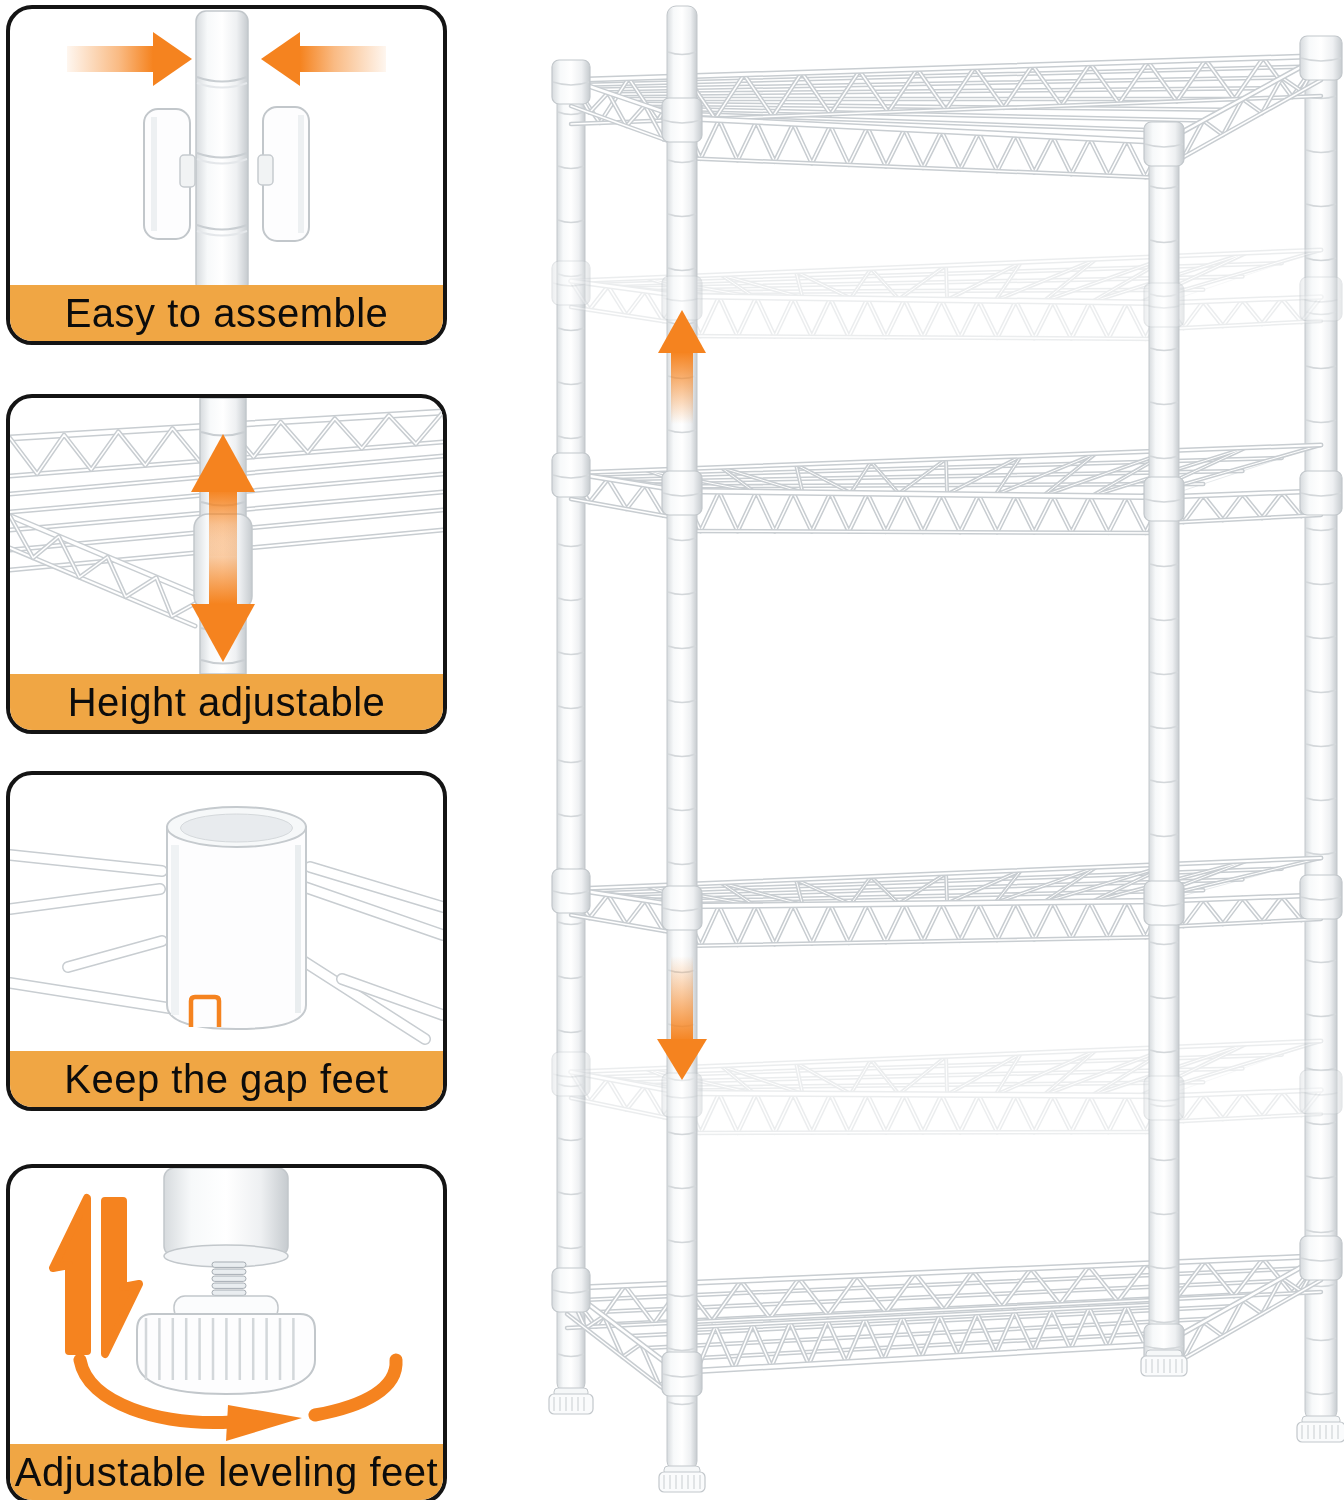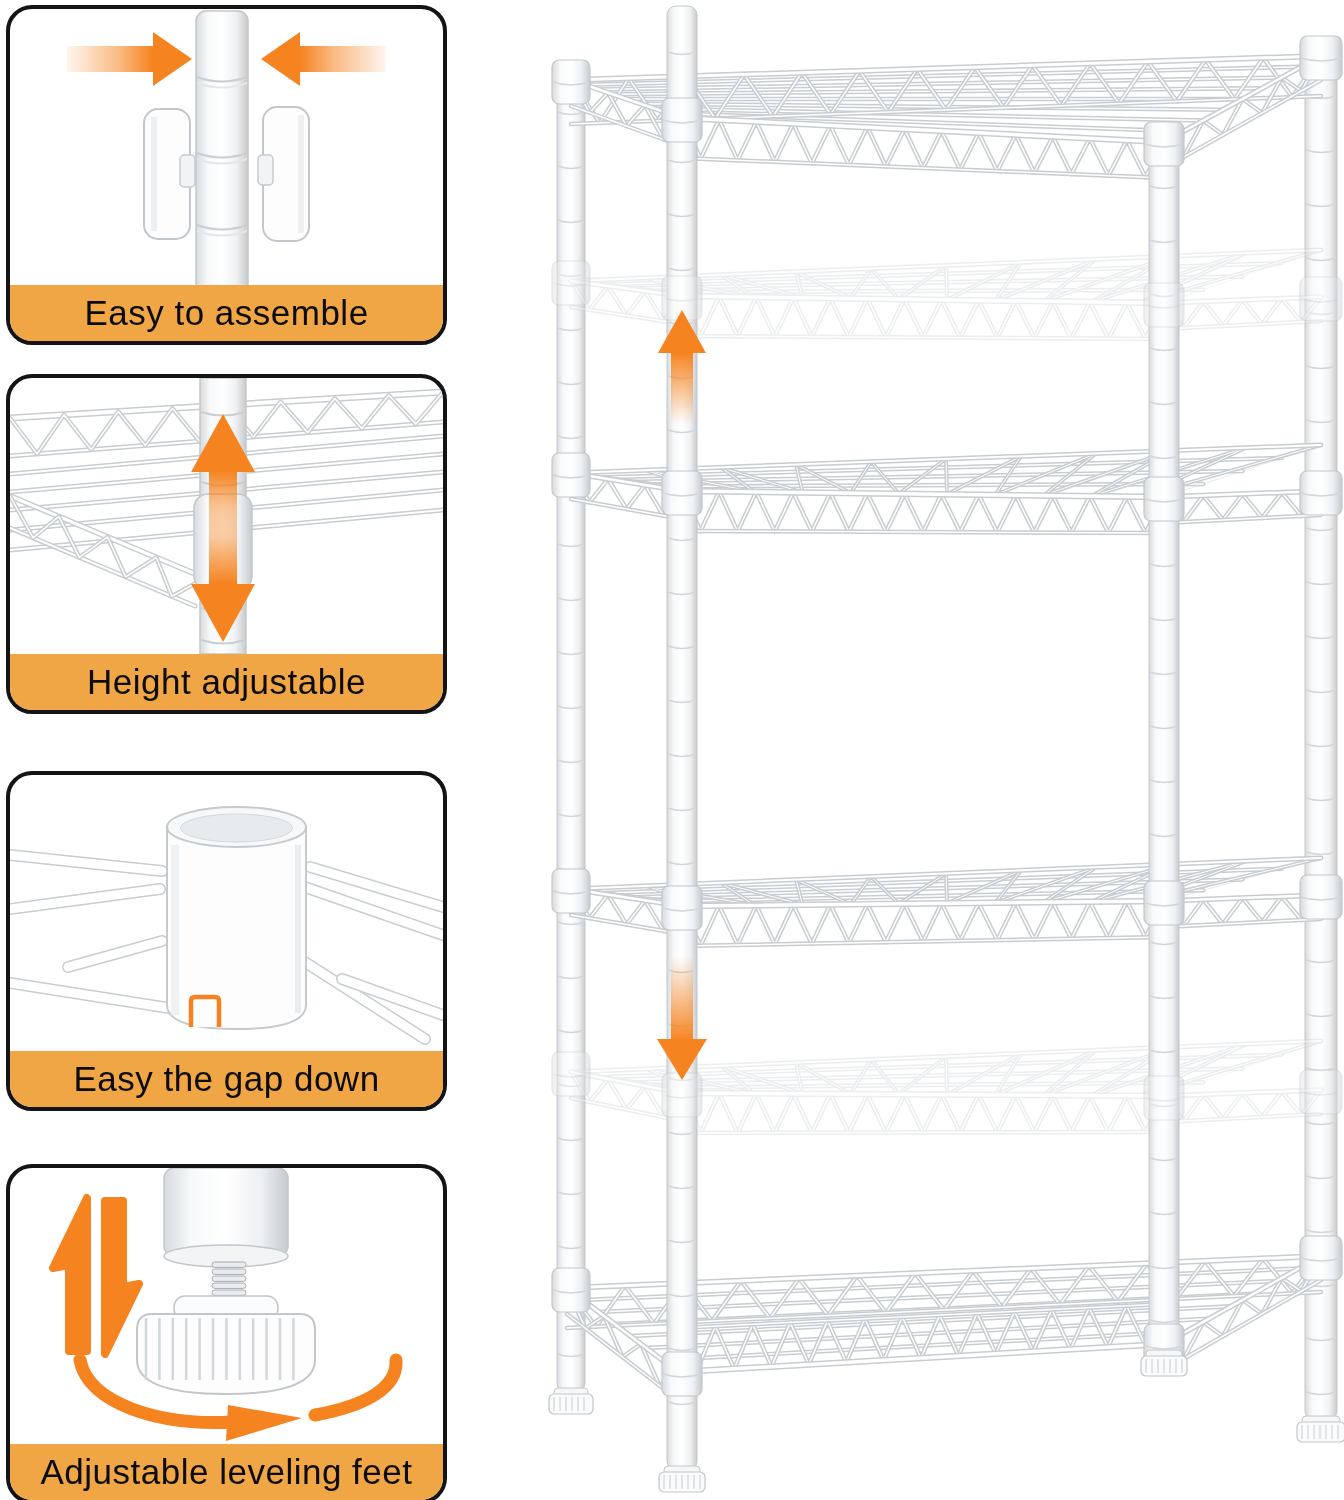--- a/index.html
+++ b/index.html
@@ -3,21 +3,21 @@
 <meta charset="utf-8">
 <style>
   html,body{margin:0;padding:0;background:#ffffff;}
   .canvas{position:relative;width:1344px;height:1500px;background:#ffffff;overflow:hidden;
           font-family:"Liberation Sans",sans-serif;}
   .feature-panel{position:absolute;left:6px;width:441px;height:340px;border:4px solid #141414;
           border-radius:26px;background:#ffffff;overflow:hidden;box-sizing:border-box;}
   .panel-illustration{position:absolute;left:0;top:0;width:433px;height:276px;display:block;}
   .panel-banner{position:absolute;left:0;right:0;bottom:0;height:56px;background:#F0A644;
           display:flex;align-items:center;justify-content:center;}
-  .panel-banner span{font-size:35px;color:#0c0c0c;letter-spacing:0.5px;white-space:nowrap;}
+  .panel-banner span{font-size:40px;color:#0c0c0c;letter-spacing:0.5px;white-space:nowrap;}
   .product-stage{position:absolute;left:540px;top:0;width:804px;height:1500px;}
   .product-stage svg{display:block;width:804px;height:1500px;}
 </style>
 </head>
 <body>
 
 <div class="canvas">
 
   <div class="feature-panel" style="top:5px">
     <svg class="panel-illustration" viewBox="0 0 433 276">
@@ -63,21 +63,21 @@
         <rect x="253" y="98" width="46" height="134" rx="14" fill="#fdfdfe" stroke="#c2c7cb" stroke-width="2"></rect>
         <path d="M291,106 v118" stroke="#edf0f2" stroke-width="6" fill="none"></path>
         <rect x="248" y="146" width="15" height="30" rx="4" fill="#f1f3f4" stroke="#c6cbcf" stroke-width="1.5"></rect>
       </g>
     </svg>
     <div class="panel-banner">
       <span>Easy to assemble</span>
     </div>
   </div>
 
-  <div class="feature-panel" style="top:374px">
+  <div class="feature-panel" style="top:394px">
     <svg class="panel-illustration" viewBox="0 0 433 276">
       <defs>
         <linearGradient id="pg2" x1="0" y1="0" x2="1" y2="0">
           <stop offset="0" stop-color="#d7dbde"></stop>
             <stop offset="0.22" stop-color="#f7f9fa"></stop>
           <stop offset="0.5" stop-color="#ffffff"></stop>
             <stop offset="0.78" stop-color="#eef0f2"></stop>
           <stop offset="1" stop-color="#c6cbcf"></stop>
         </linearGradient>
         <linearGradient id="ag2a" gradientUnits="userSpaceOnUse" x1="0" y1="92" x2="0" y2="160">
@@ -156,21 +156,21 @@
       <g>
         <path d="M157,52 L157,230 Q157,254 226.5,254 Q296,254 296,230 L296,52 Z" fill="#fdfdfe" stroke="#c5cace" stroke-width="2"></path>
         <path d="M165,70 v170" stroke="#eff2f4" stroke-width="8" fill="none"></path>
         <path d="M288,70 v168" stroke="#e9edef" stroke-width="6" fill="none"></path>
         <ellipse cx="226.5" cy="52" rx="69.5" ry="20" fill="#f6f8f9" stroke="#c5cace" stroke-width="2"></ellipse>
         <ellipse cx="226.5" cy="53" rx="56" ry="14" fill="#e8ebee" stroke="#d4d8db" stroke-width="1"></ellipse>
         <path d="M181,252 V226 Q181,222 185,222 H205 Q209,222 209,226 V252" fill="#fdfdfe" stroke="#F5831F" stroke-width="4.5" stroke-linejoin="round"></path>
       </g>
     </svg>
     <div class="panel-banner">
-      <span>Easy the gap down</span>
+      <span>Keep the gap feet</span>
     </div>
   </div>
 
   <div class="feature-panel" style="top:1164px">
     <svg class="panel-illustration" viewBox="0 0 433 276">
       <defs>
         <linearGradient id="pg4" x1="0" y1="0" x2="1" y2="0">
           <stop offset="0" stop-color="#d7dbde"></stop>
             <stop offset="0.22" stop-color="#f7f9fa"></stop>
           <stop offset="0.5" stop-color="#ffffff"></stop>

